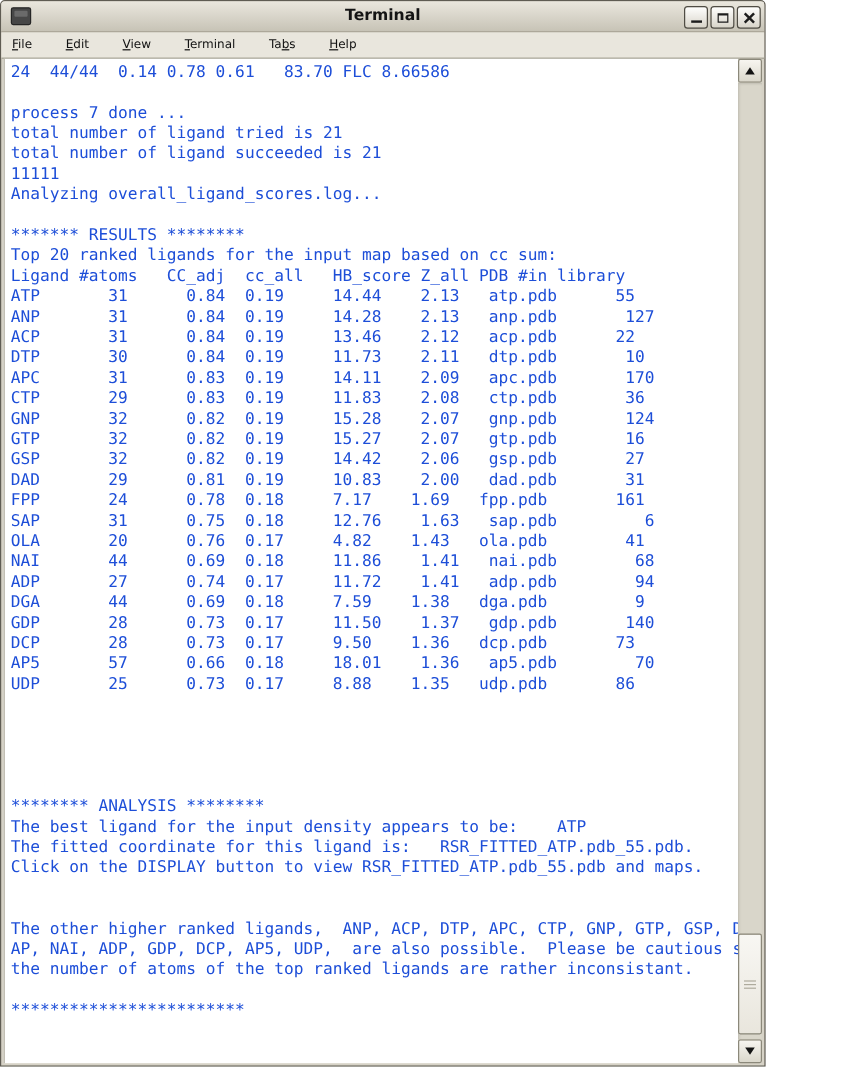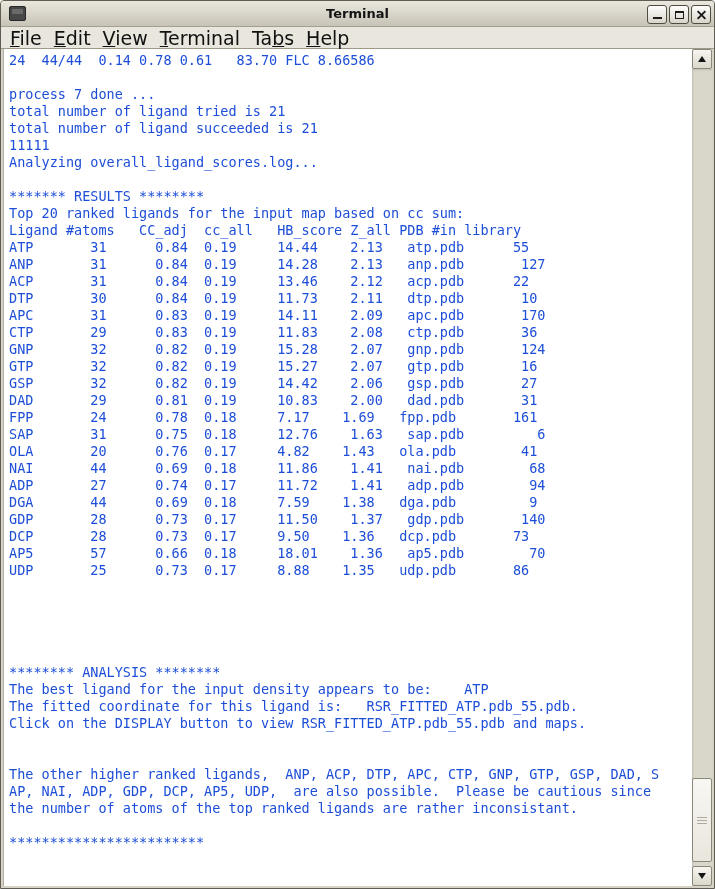--- a/index.html
+++ b/index.html
@@ -1,18 +1,18 @@
 <!DOCTYPE html>
 <html><head>
 <meta charset="utf-8">
 <style>
   * { margin:0; padding:0; box-sizing:border-box; }
   html,body { width:715px; height:889px; background:#ffffff; }
   .window {
-    position:relative; width:715px; height:889px;
+    position:relative; width:638px; height:889px;
     background:#d6d2c6;
     border:1px solid #5f5c53;
     border-radius:4px 4px 0 0;
     overflow:hidden;
     font-family:"DejaVu Sans", sans-serif;
   }
   
   .titlebar {
     position:absolute; top:0; left:0; right:0; height:26px;
     background:linear-gradient(#eae7de, #c7c3b6);
@@ -42,21 +42,21 @@
   .glyph-close-a, .glyph-close-b {
     position:absolute; left:4px; top:8px; width:11px; height:2px; background:#1c1c1c;
   }
   .glyph-close-a { transform:rotate(45deg); }
   .glyph-close-b { transform:rotate(-45deg); }
   
   .menubar {
     position:absolute; top:26px; left:0; right:0; height:22px;
     background:#e9e6dd; border-bottom:1px solid #9c998b;
     display:flex; align-items:center; padding-left:3px;
-    font-size:19px; color:#111;
+    font-size:10px; color:#111;gap:16px;
   }
   .menu-item { padding:2px 6px; cursor:default; }
   .menu-item u { text-decoration:underline; }
   
   .body {
     position:absolute; top:48px; left:2px; right:2px; bottom:2px;
     display:flex;
   }
   .screen {
     flex:1; background:#ffffff; overflow:hidden;

